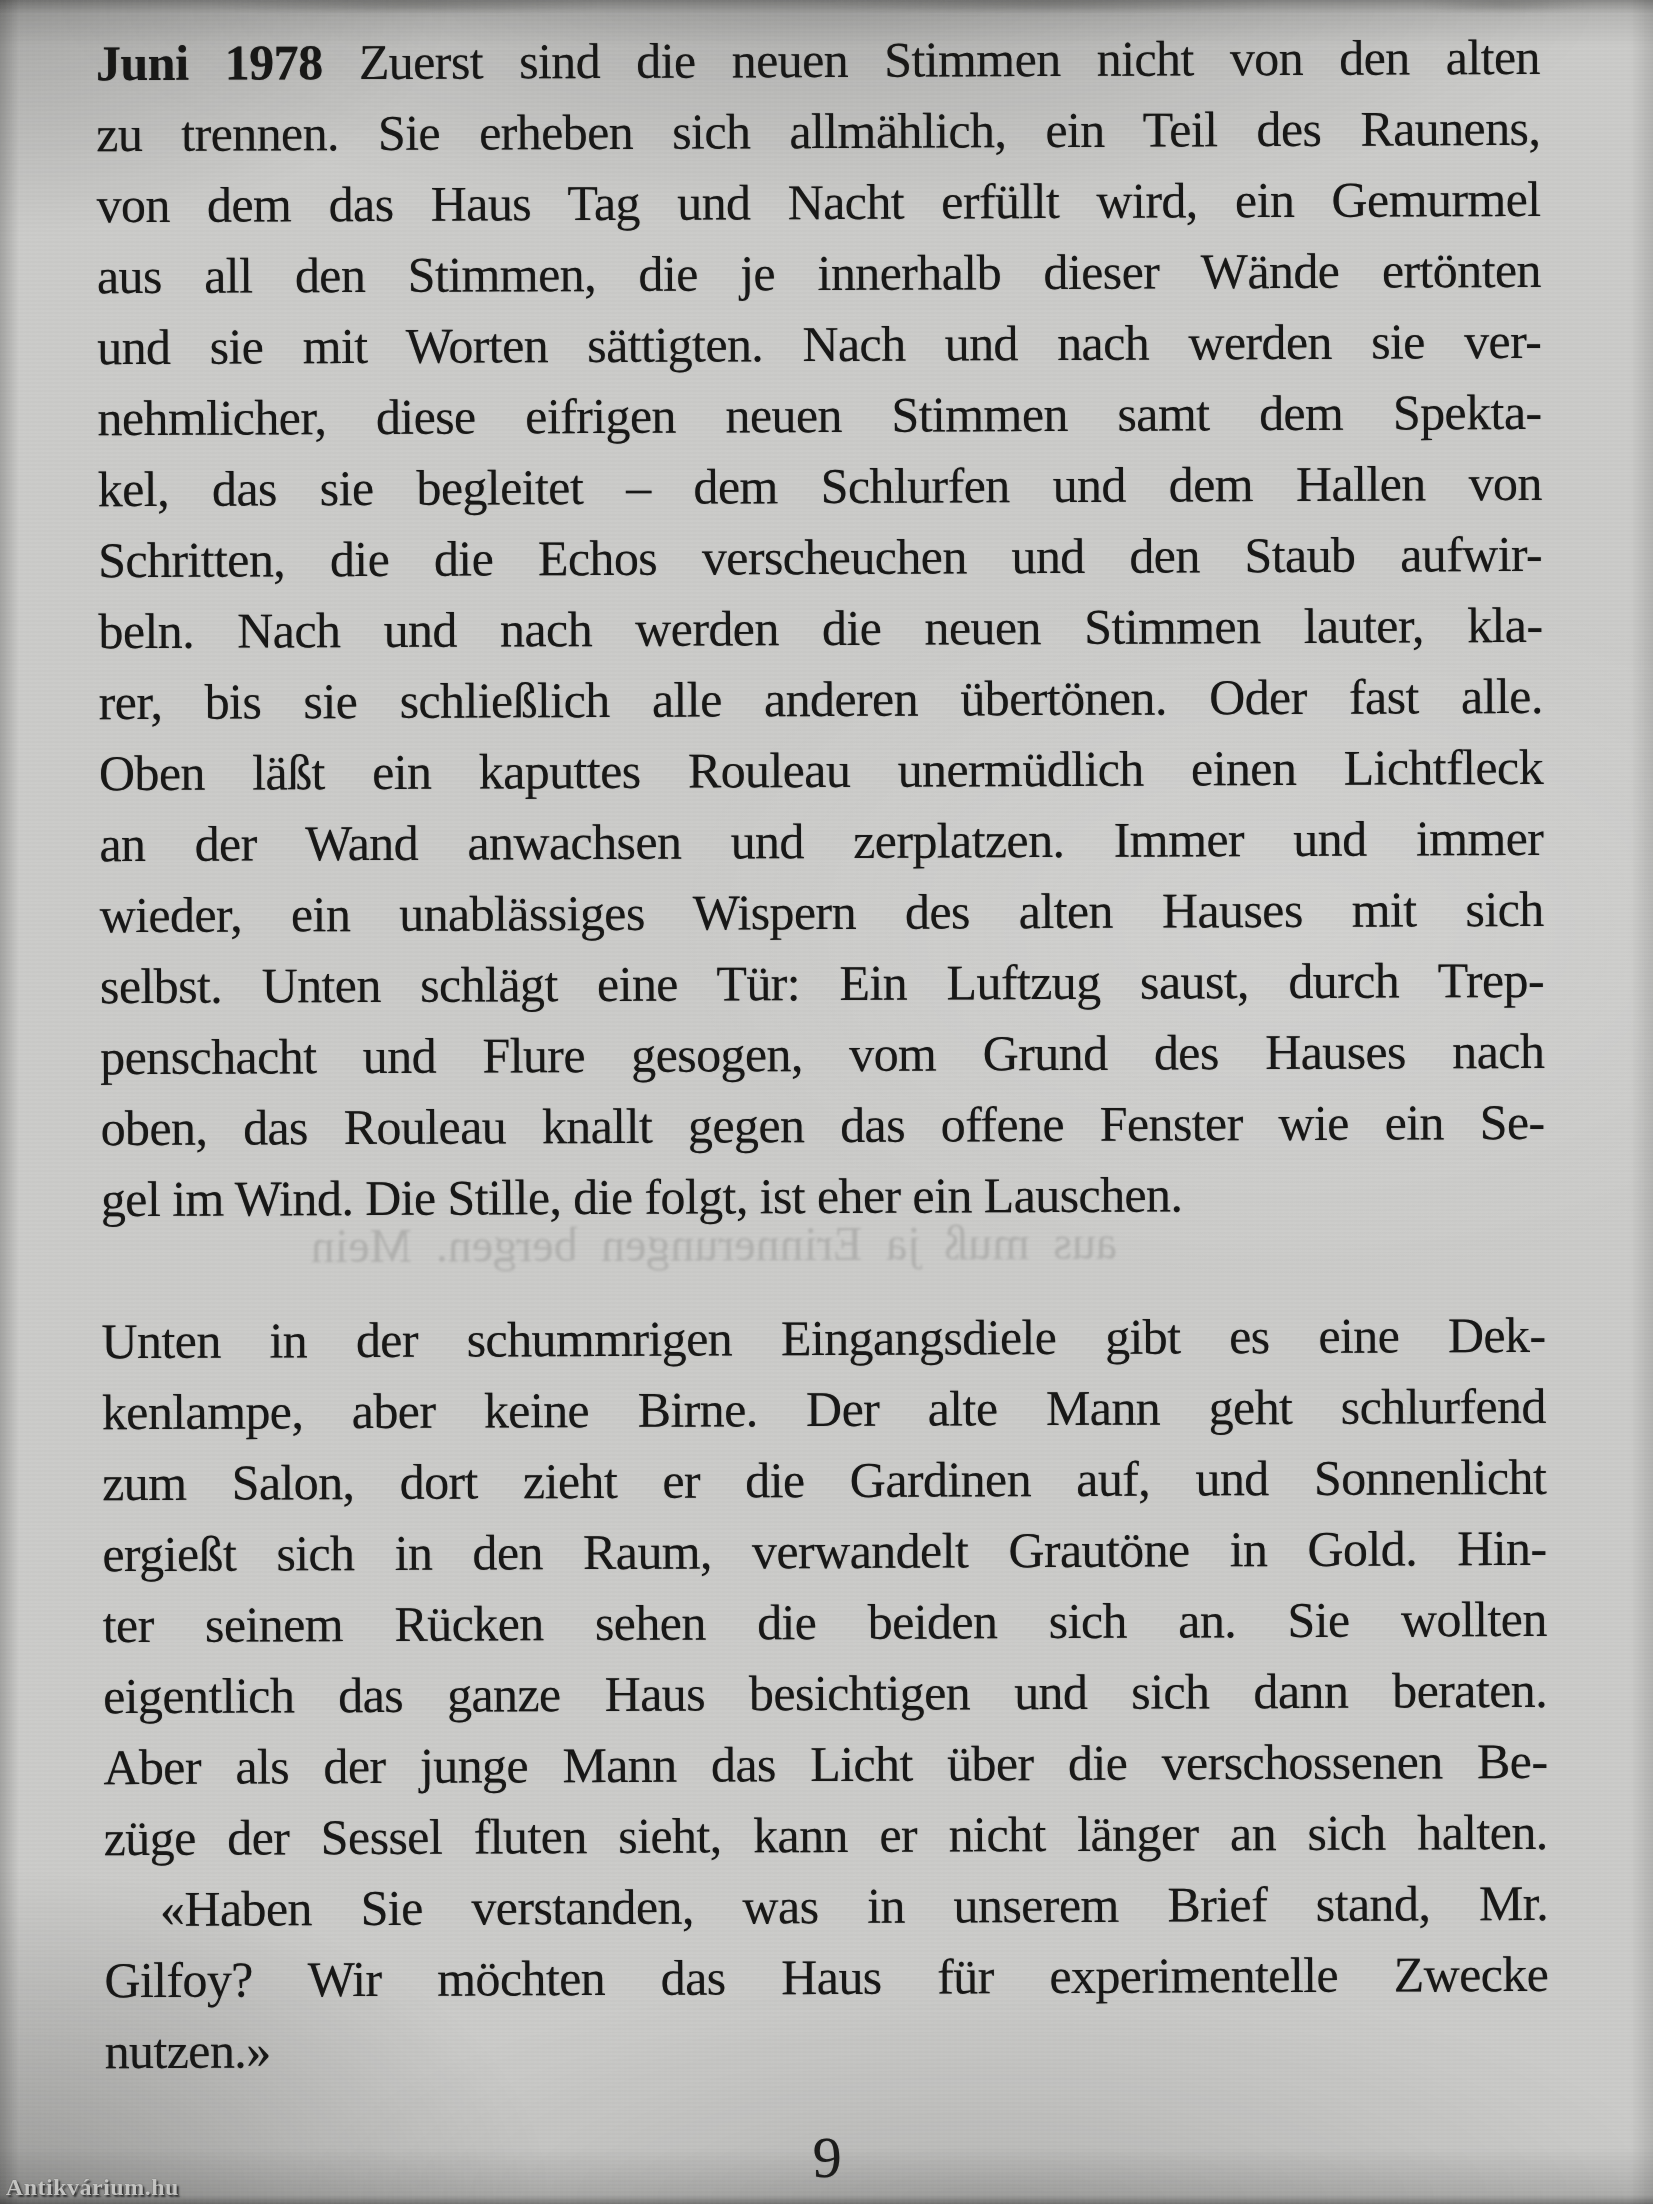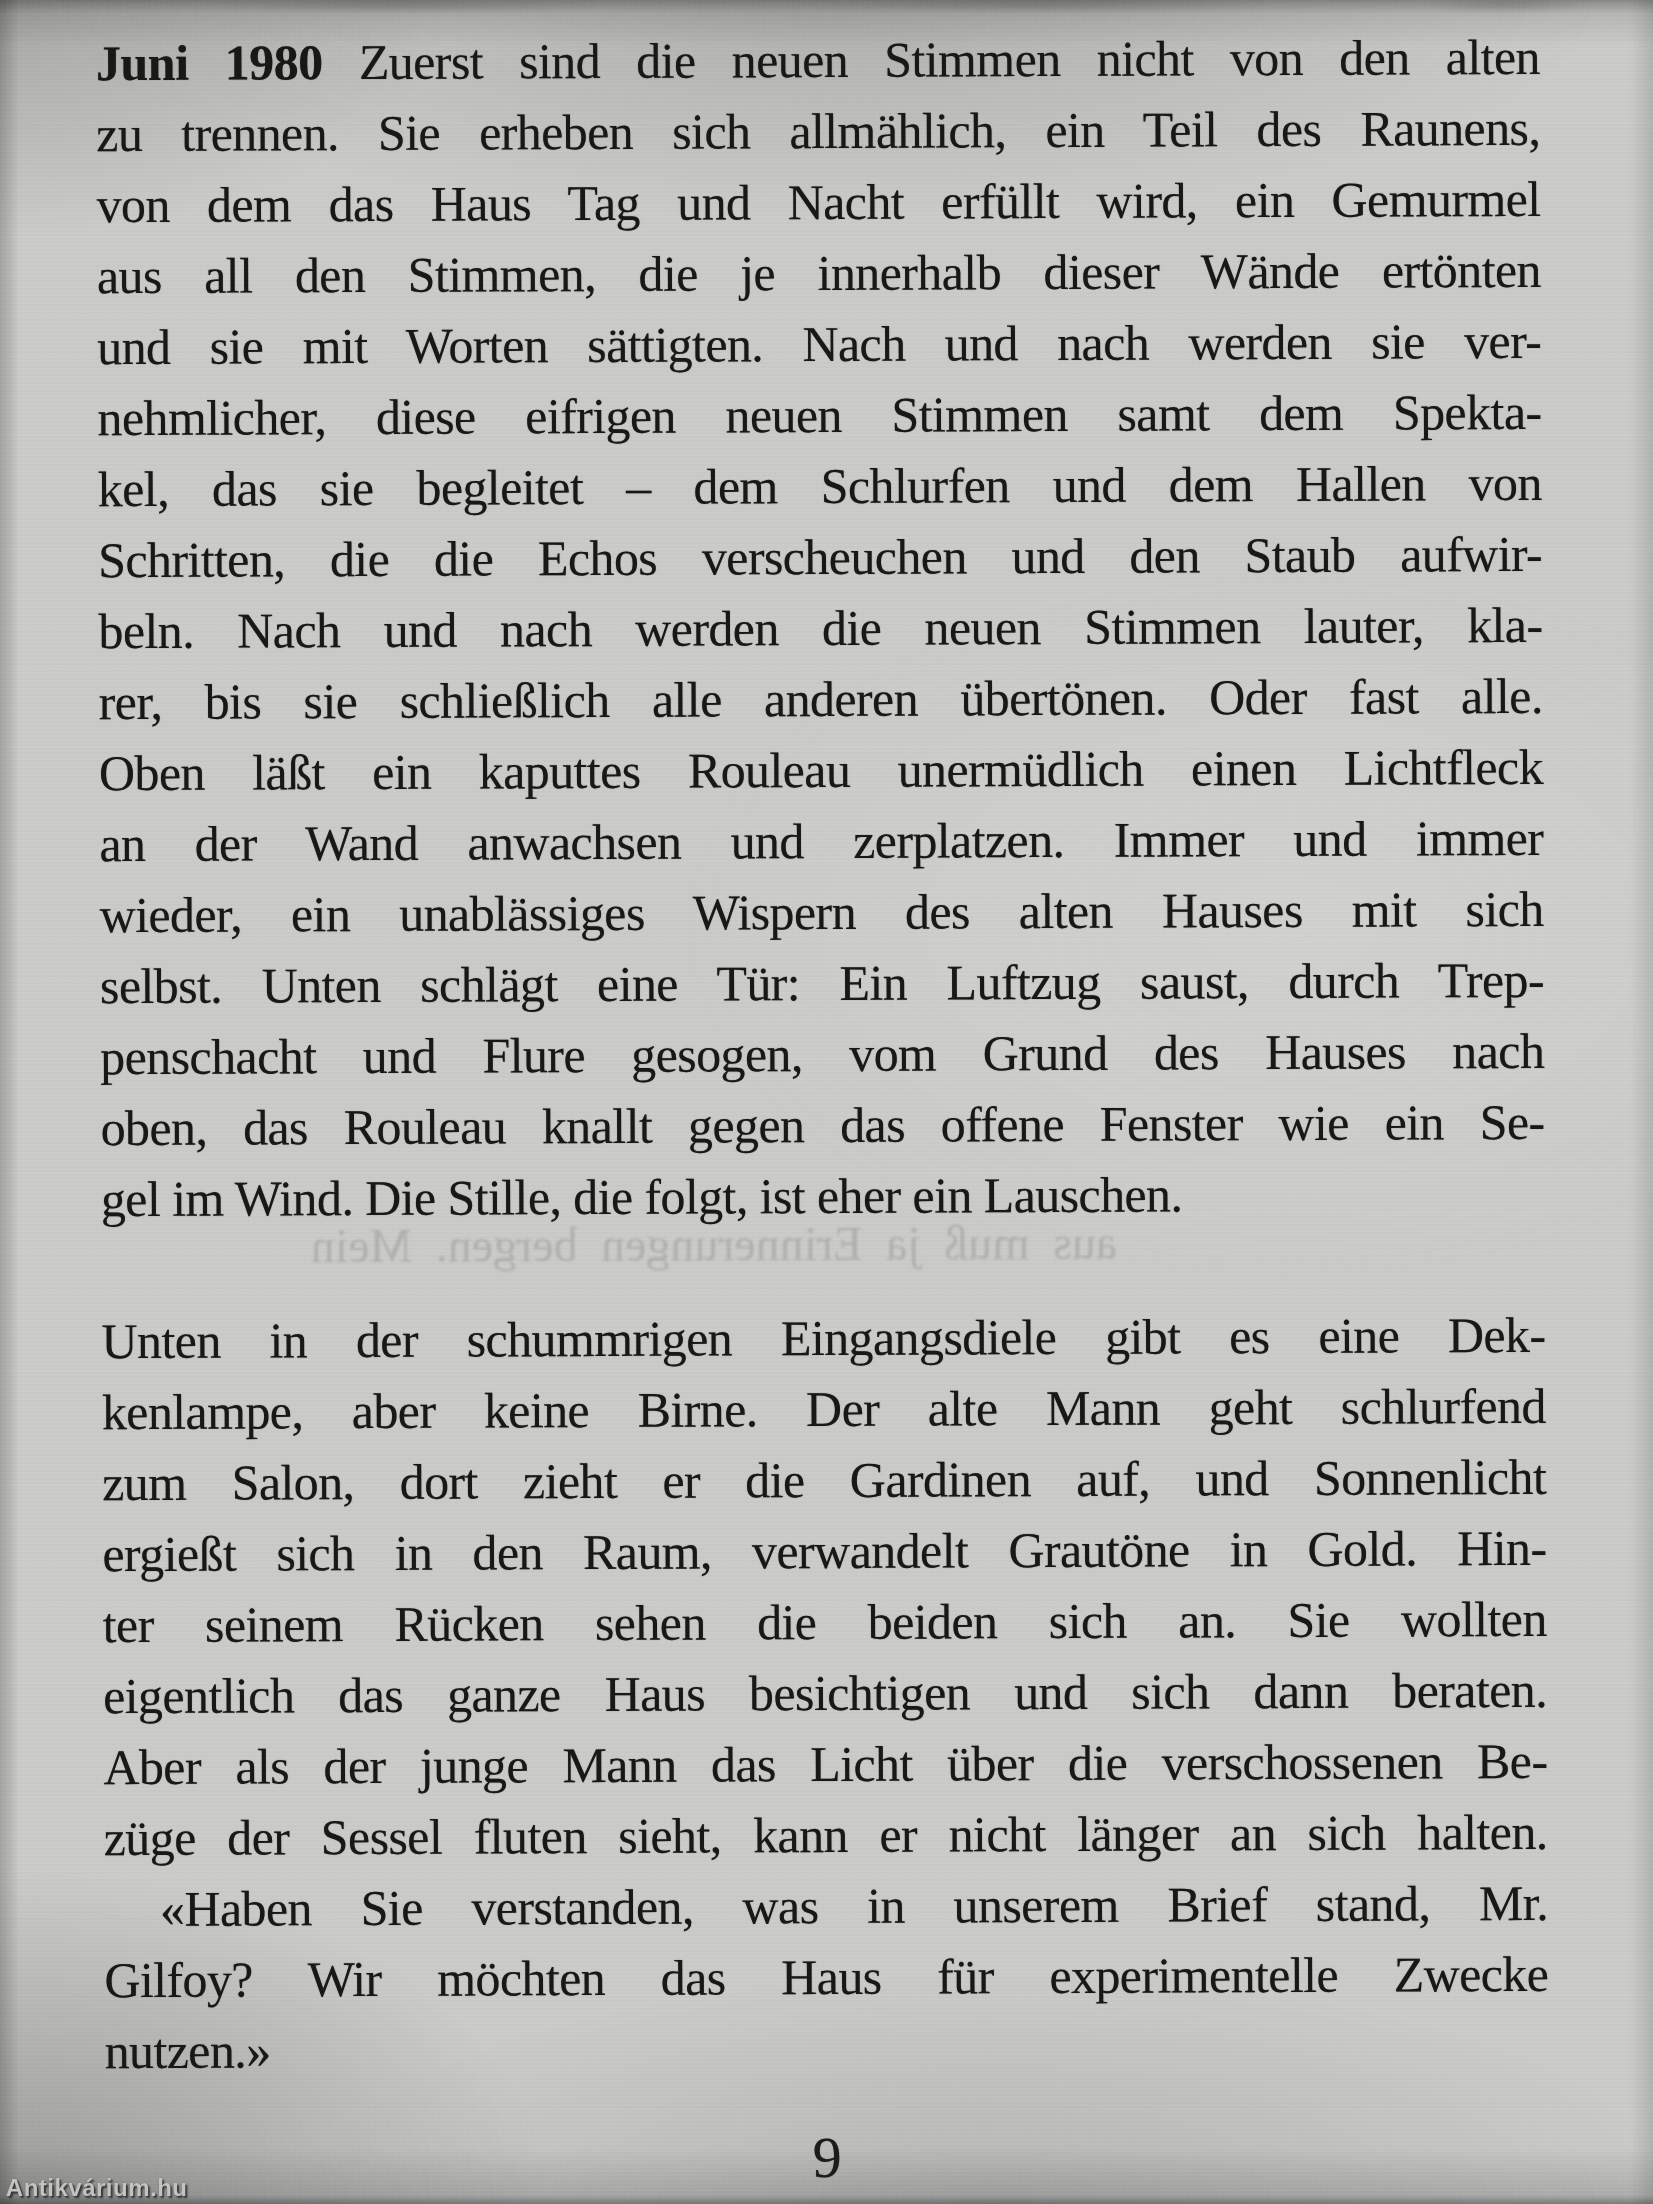--- a/index.html
+++ b/index.html
@@ -71,41 +71,41 @@
     position: absolute; pointer-events: none;
     background: radial-gradient(ellipse closest-side, rgba(55,55,53,0.20), transparent 72%);
     filter: blur(2.9px);
   }
   .smudge-a { left: 136px;  top: -9.7px; width: 543px; height: 29px; }
   .smudge-b { left: 737px;  top: -11.6px; width: 621px; height: 31px; }
   .smudge-c { left: 1388px; top: -7.8px;  width: 233px; height: 25px; }
   .watermark {
     position: absolute;
     left: 5.8px; top: 2174px;
-    font-family: Liberation Sans, sans-serif;
+    font-family: Liberation Serif, serif;
     font-size: 24px; font-weight: 700;
     letter-spacing: 0.5px;
     color: #c3c3c1;
     text-shadow: 1.9px 1.9px 1.9px rgba(35,35,35,0.85), 0 0 1px rgba(60,60,60,0.8);
     text-align: right;
   }
 </style>
 </head>
 <body>
 
 <div class="grain"></div>
 
 <div class="smudge smudge-a"></div>
 <div class="smudge smudge-b"></div>
 <div class="smudge smudge-c"></div>
 
 <div class="content">
   <div class="text-block">
       <div class="paragraph">
-        <div class="line line-just"><span class="lead-bold">Juni 1980</span> Zuerst sind die neuen Stimmen nicht von den alten</div>
+        <div class="line line-just"><span class="lead-bold">Juni 1978</span> Zuerst sind die neuen Stimmen nicht von den alten</div>
         <div class="line line-just">zu trennen. Sie erheben sich allmählich, ein Teil des Raunens,</div>
         <div class="line line-just">von dem das Haus Tag und Nacht erfüllt wird, ein Gemurmel</div>
         <div class="line line-just">aus all den Stimmen, die je innerhalb dieser Wände ertönten</div>
         <div class="line line-just">und sie mit Worten sättigten. Nach und nach werden sie ver-</div>
         <div class="line line-just">nehmlicher, diese eifrigen neuen Stimmen samt dem Spekta-</div>
         <div class="line line-just">kel, das sie begleitet – dem Schlurfen und dem Hallen von</div>
         <div class="line line-just">Schritten, die die Echos verscheuchen und den Staub aufwir-</div>
         <div class="line line-just">beln. Nach und nach werden die neuen Stimmen lauter, kla-</div>
         <div class="line line-just">rer, bis sie schließlich alle anderen übertönen. Oder fast alle.</div>
         <div class="line line-just">Oben läßt ein kaputtes Rouleau unermüdlich einen Lichtfleck</div>

